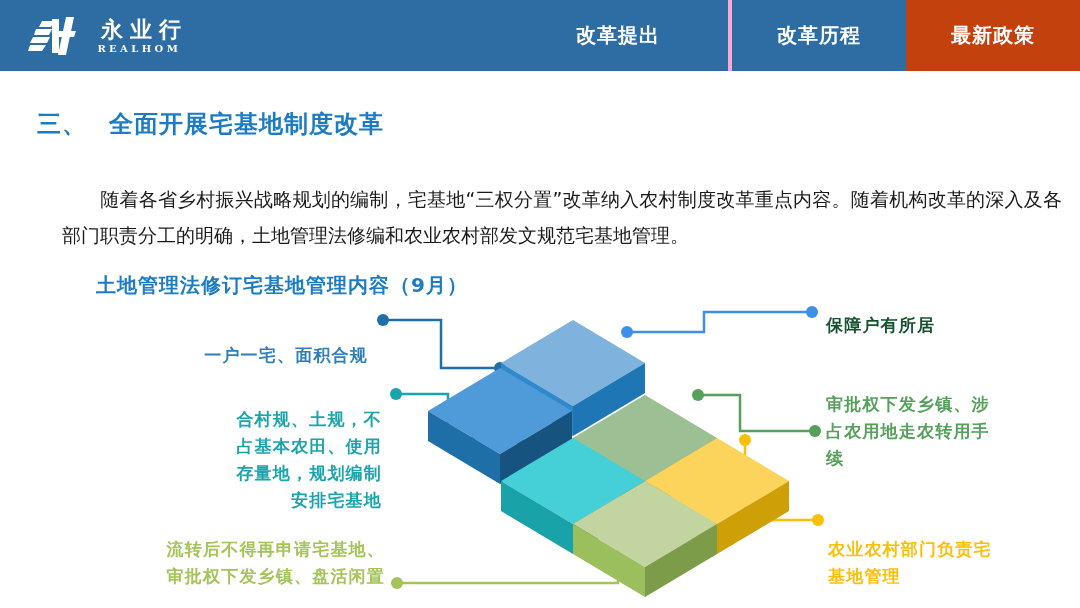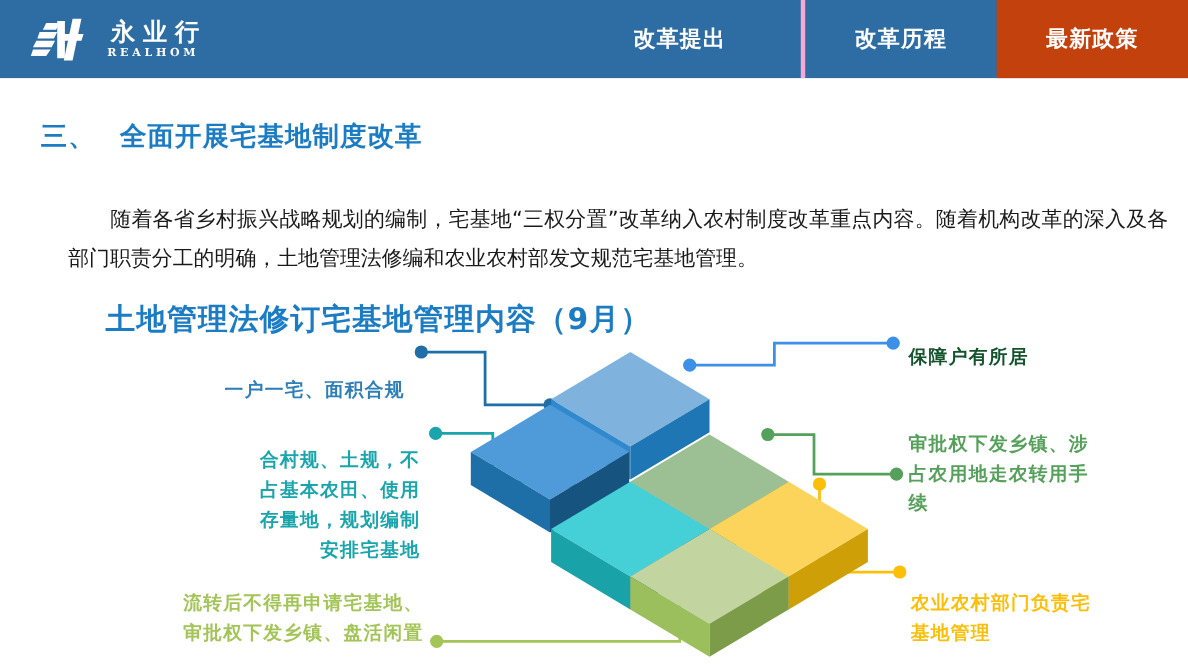--- a/index.html
+++ b/index.html
@@ -60,21 +60,21 @@
     margin-top:29px;
   }
   .para .indent{display:inline-block;width:2em;}
 
   
   .diagram{
     position:absolute;left:0;top:258px;width:1080px;height:350px;
   }
   .diag-title{
     position:absolute;left:96px;top:14px;
-    color:#1B7CC4;font-size:27px;font-weight:700;letter-spacing:1px;
+    color:#1B7CC4;font-size:20px;font-weight:700;letter-spacing:1px;
     font-family:"DejaVu Sans","Liberation Sans",sans-serif;
     white-space:nowrap;
   }
   .svg-layer{position:absolute;left:0;top:0;width:1080px;height:350px;}
 
   .lbl{
     position:absolute;
     font-family:"DejaVu Sans","Liberation Sans",sans-serif;
     font-size:17px;font-weight:700;line-height:27px;letter-spacing:1.2px;
     white-space:pre-line;

